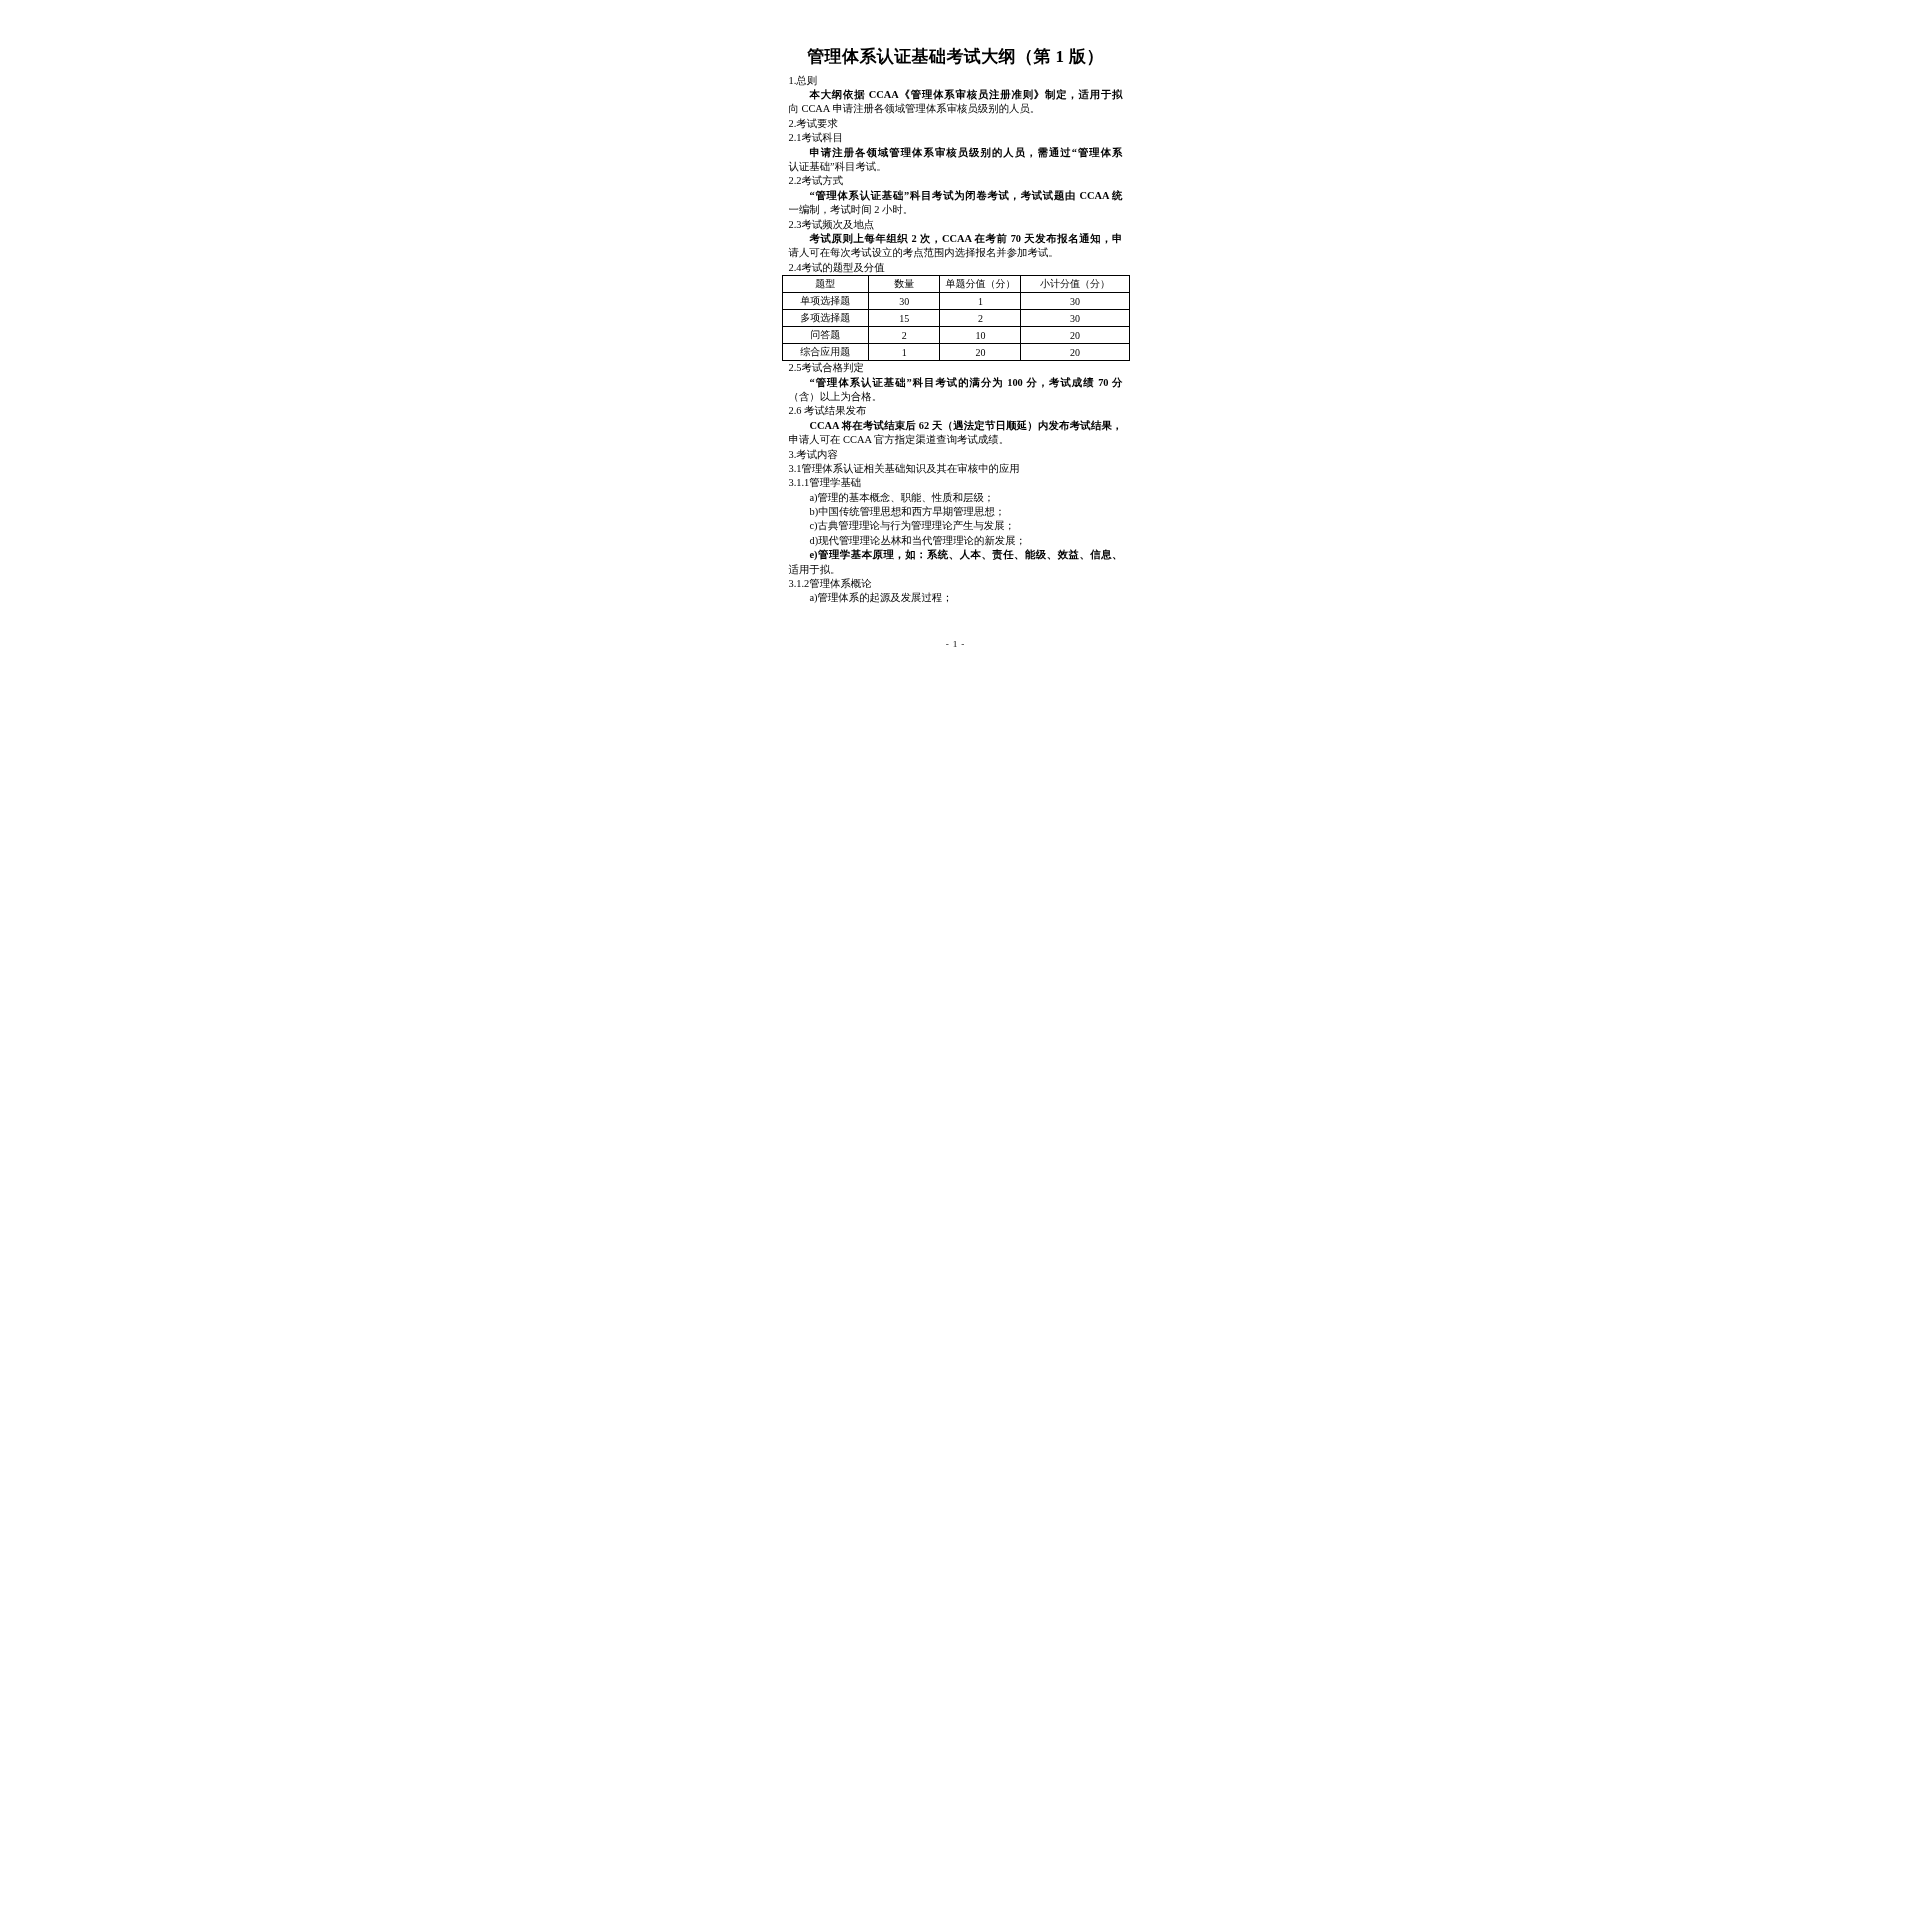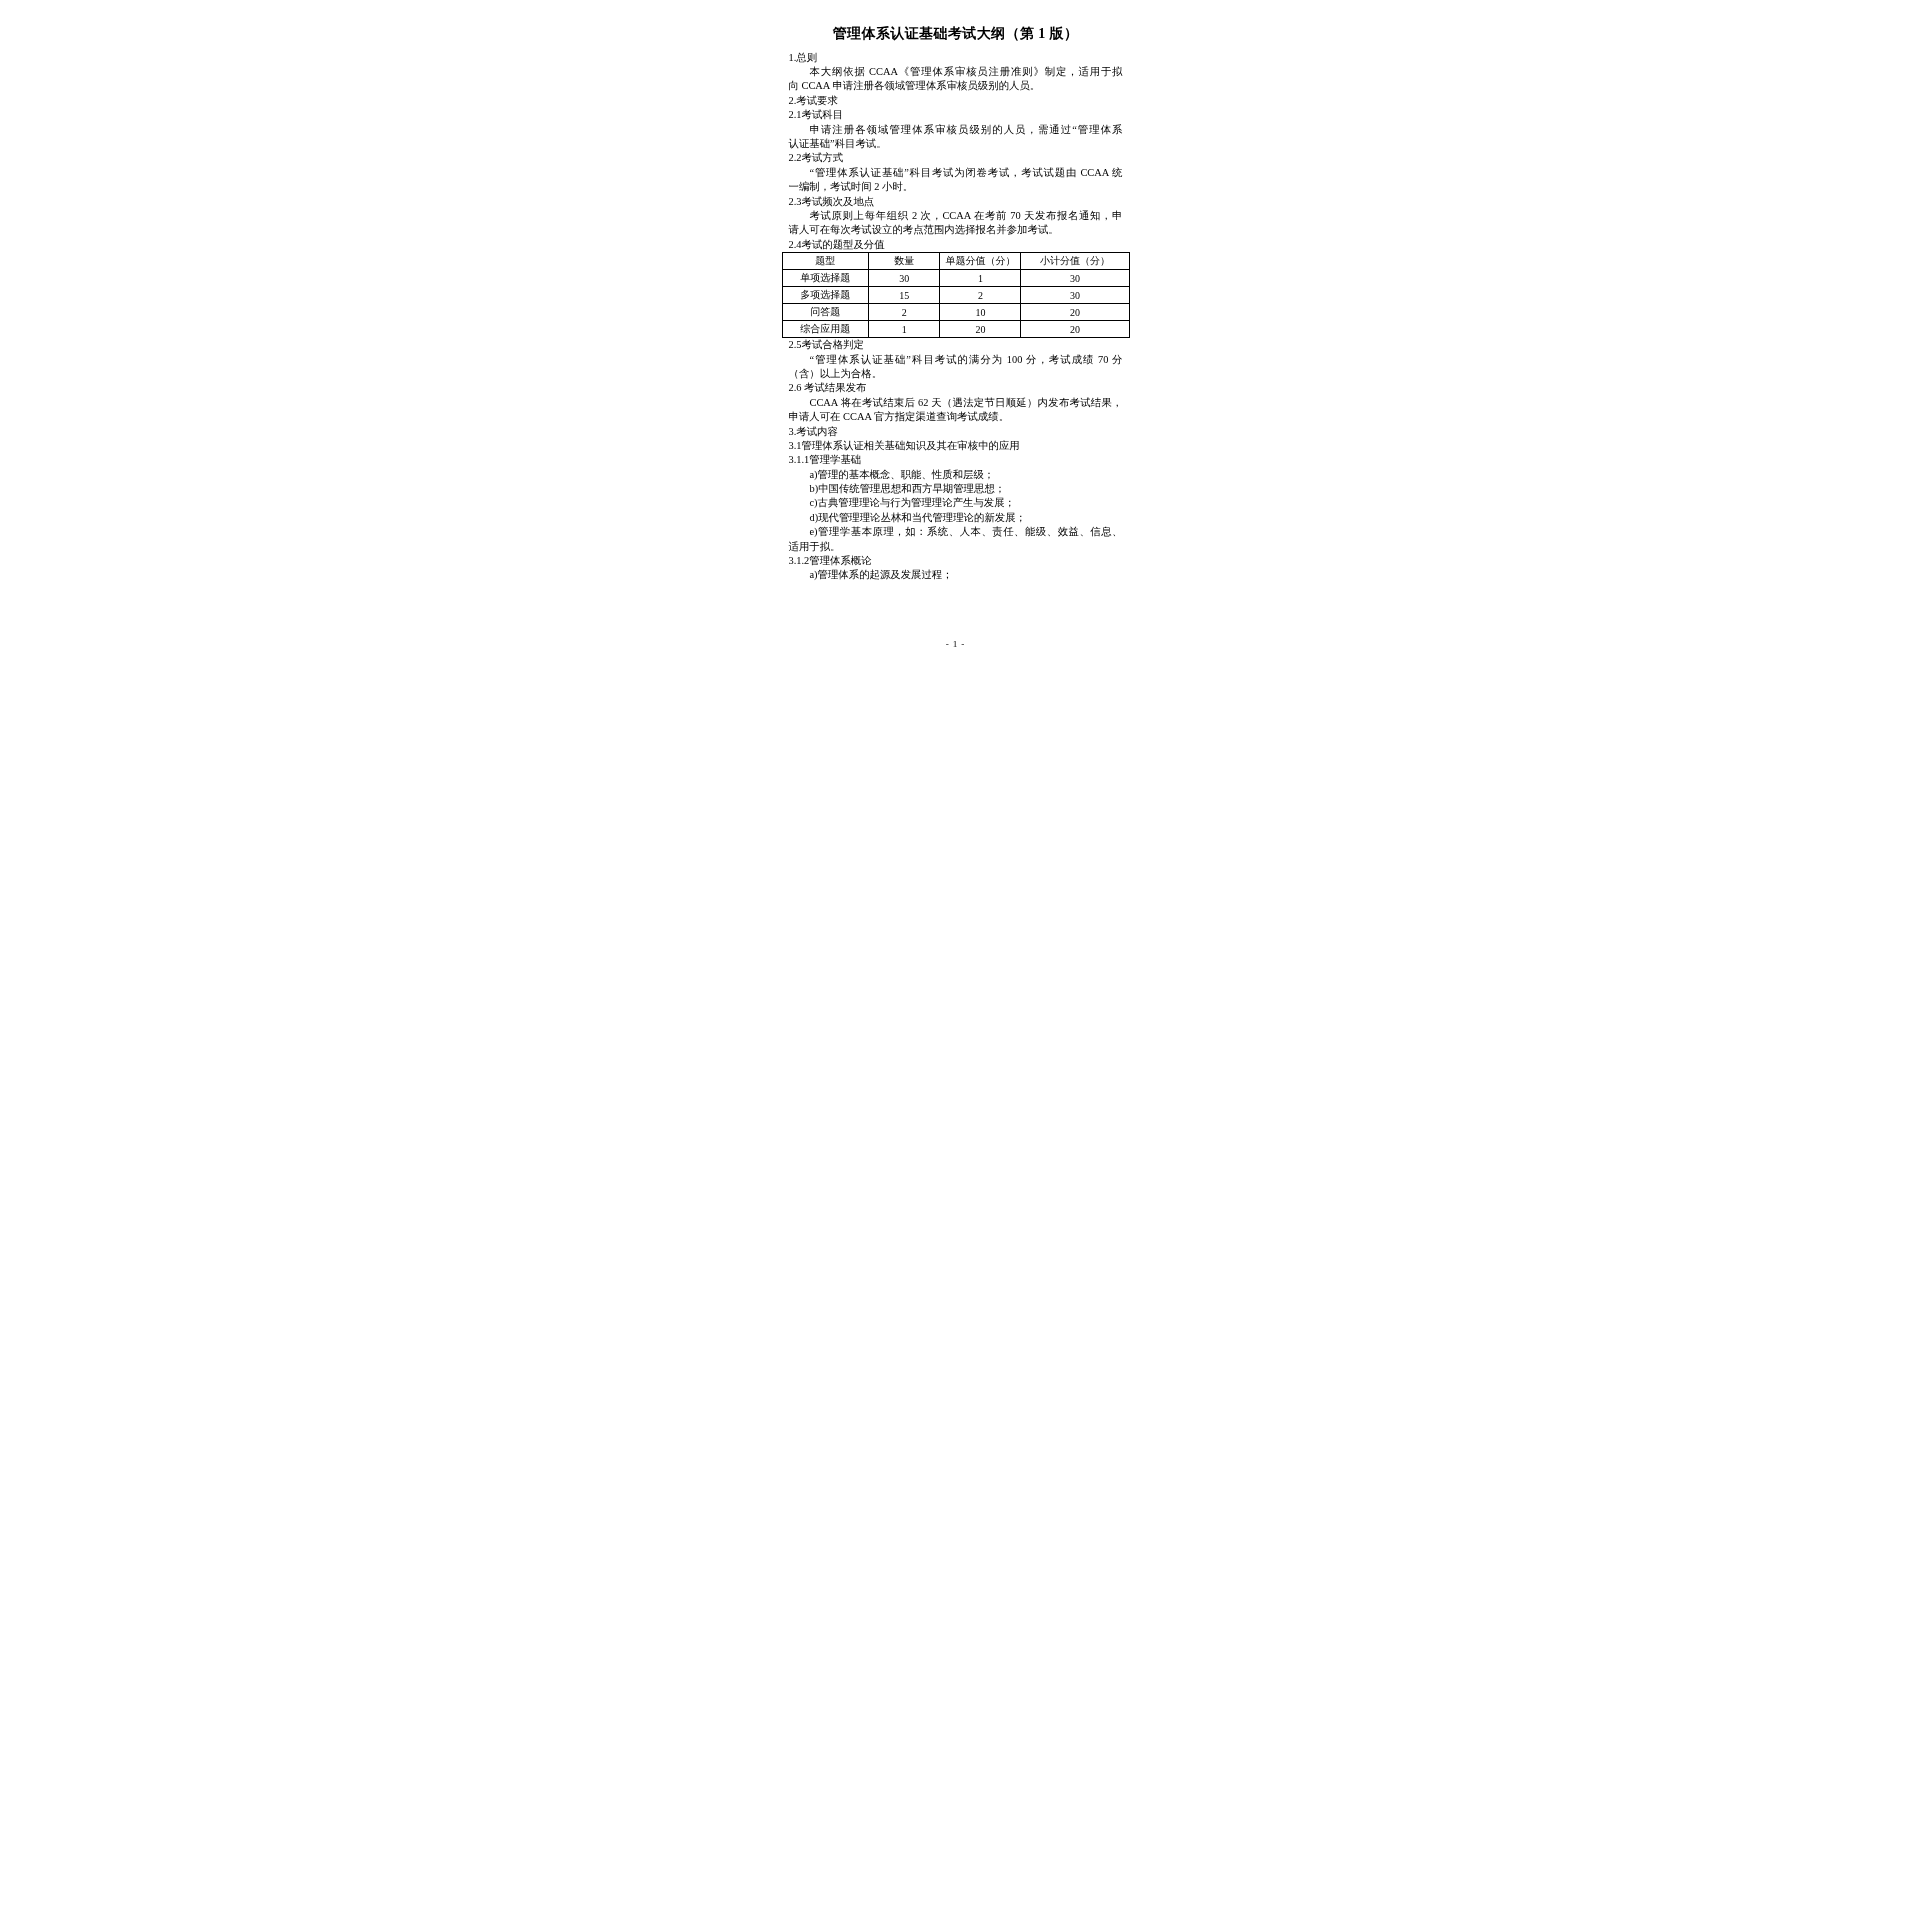--- a/index.html
+++ b/index.html
@@ -12,23 +12,23 @@
     width: 478px;
     height: 676px;
     margin: 0 auto;
     background: #ffffff;
     color: #000000;
     font-family: "Liberation Serif", "DejaVu Serif", serif;
     overflow: hidden;
   }
   .doc-title {
     margin: 0 0 8px 0;
-    padding-top: 25px;
+    padding-top: 48px;
     text-align: center;
-    font-size: 14px;
+    font-size: 17px;
     line-height: 17.7px;
     font-weight: 700;
     letter-spacing: 0.4px;
   }
   .flow {
     padding: 0 72px;
   }
   .line {
     font-size: 10.4px;
     line-height: 14.4px;
@@ -36,20 +36,21 @@
     white-space: nowrap;
     overflow: visible;
   }
   .line-indent {
     text-indent: 21px;
   }
   .fill {
     white-space: normal;
     text-align: justify;
     text-align-last: justify;
+    font-weight: bold;
   }
   .score-table {
     width: calc(100% + 14px);
     margin-left: -7px;
     border-collapse: collapse;
     table-layout: fixed;
   }
   .score-table col:nth-child(1) { width: 24.97%; }
   .score-table col:nth-child(2) { width: 20.52%; }
   .score-table col:nth-child(3) { width: 23.37%; }

